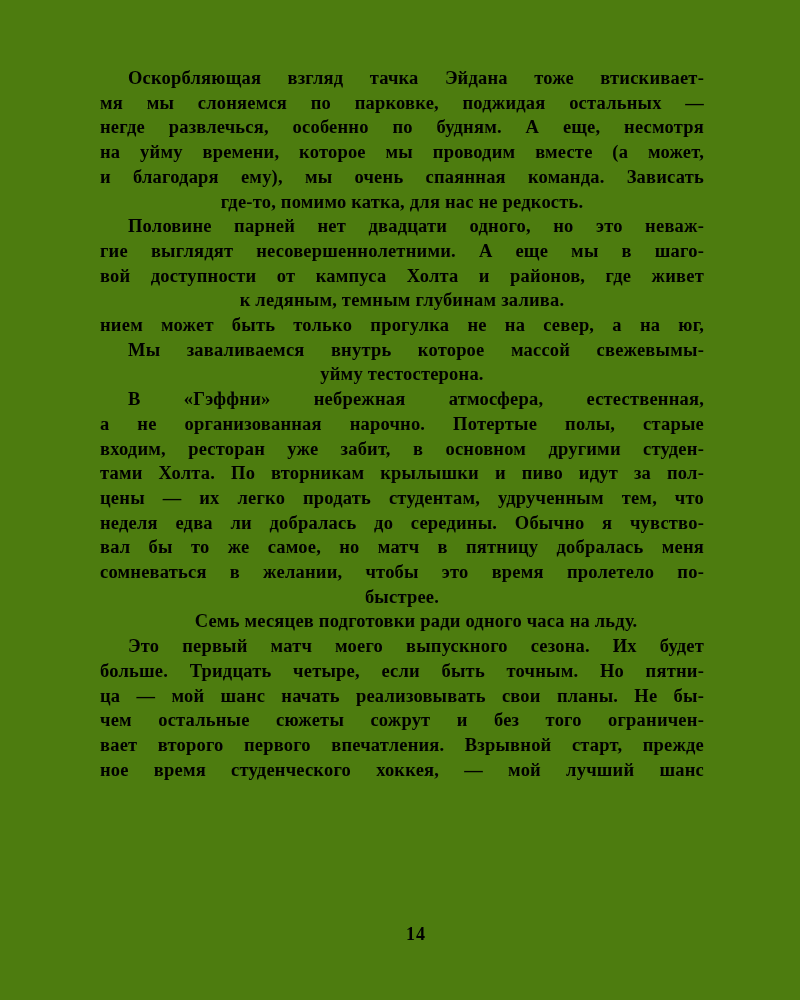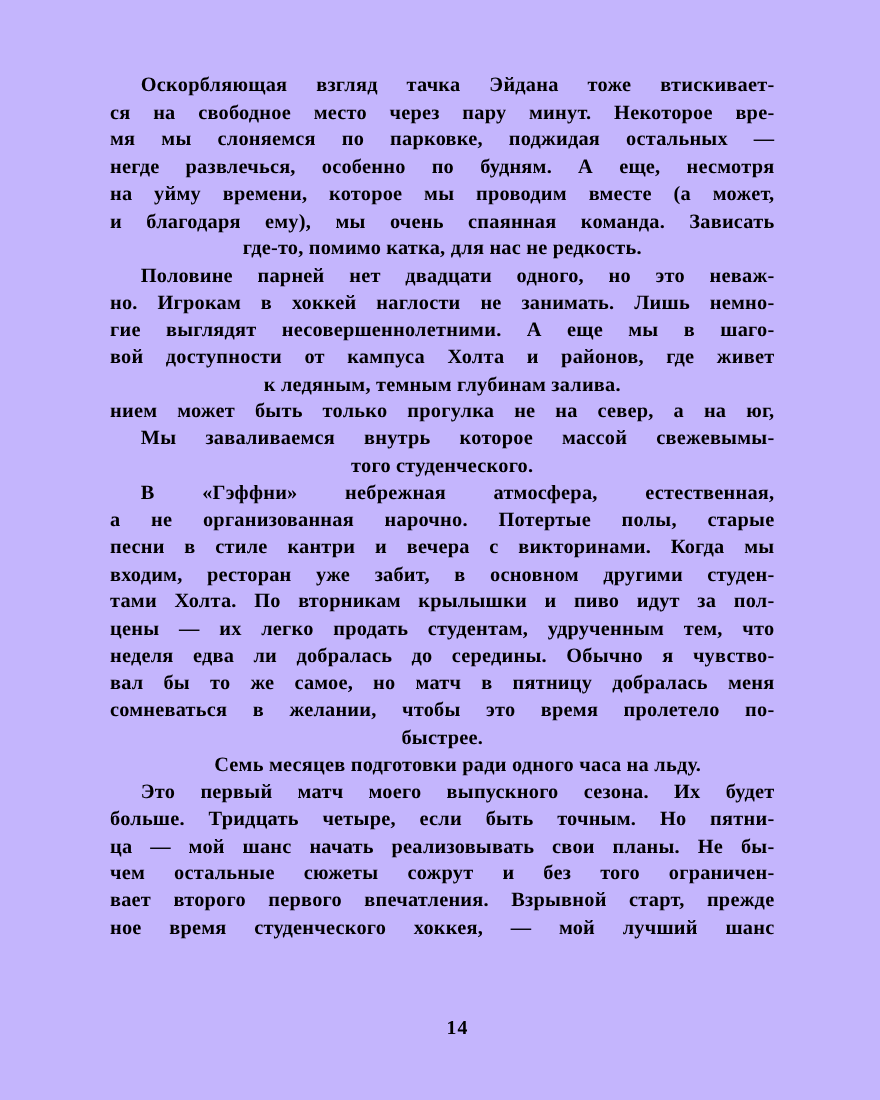--- a/index.html
+++ b/index.html
@@ -4,21 +4,21 @@
 <style>
   html, body {
     margin: 0;
     padding: 0;
     background: #ffffff;
   }
   .page {
     position: relative;
     width: 800px;
     height: 1000px;
-    background: #c4b5fd;
+    background: #4d7c0f;
     color: #000000;
     font-family: "Liberation Serif", "DejaVu Serif", serif;
     overflow: hidden;
   }
   .text-block {
     position: absolute;
     left: 100px;
     top: 66px;
     width: 604px;
   }
@@ -48,37 +48,34 @@
     font-weight: bold;
     letter-spacing: 1px;
   }
 </style>
 </head>
 <body>
 
 <div class="page">
   <div class="text-block" id="text-block">
       <div class="line indent fill">Оскорбляющая взгляд тачка Эйдана тоже втискивает-</div>
-      <div class="line fill">ся на свободное место через пару минут. Некоторое вре-</div>
       <div class="line fill">мя мы слоняемся по парковке, поджидая остальных —</div>
       <div class="line fill">негде развлечься, особенно по будням. А еще, несмотря</div>
       <div class="line fill">на уйму времени, которое мы проводим вместе (а может,</div>
       <div class="line fill">и благодаря ему), мы очень спаянная команда. Зависать</div>
       <div class="line">где-то, помимо катка, для нас не редкость.</div>
       <div class="line indent fill">Половине парней нет двадцати одного, но это неваж-</div>
-      <div class="line fill">но. Игрокам в хоккей наглости не занимать. Лишь немно-</div>
       <div class="line fill">гие выглядят несовершеннолетними. А еще мы в шаго-</div>
       <div class="line fill">вой доступности от кампуса Холта и районов, где живет</div>
       <div class="line">к ледяным, темным глубинам залива.</div>
       <div class="line fill">нием может быть только прогулка не на север, а на юг,</div>
       <div class="line indent fill">Мы заваливаемся внутрь которое массой свежевымы-</div>
-      <div class="line">того студенческого.</div>
+      <div class="line">уйму тестостерона.</div>
       <div class="line indent fill">В «Гэффни» небрежная атмосфера, естественная,</div>
       <div class="line fill">а не организованная нарочно. Потертые полы, старые</div>
-      <div class="line fill">песни в стиле кантри и вечера с викторинами. Когда мы</div>
       <div class="line fill">входим, ресторан уже забит, в основном другими студен-</div>
       <div class="line fill">тами Холта. По вторникам крылышки и пиво идут за пол-</div>
       <div class="line fill">цены — их легко продать студентам, удрученным тем, что</div>
       <div class="line fill">неделя едва ли добралась до середины. Обычно я чувство-</div>
       <div class="line fill">вал бы то же самое, но матч в пятницу добралась меня</div>
       <div class="line fill">сомневаться в желании, чтобы это время пролетело по-</div>
       <div class="line">быстрее.</div>
       <div class="line indent">Семь месяцев подготовки ради одного часа на льду.</div>
       <div class="line indent fill">Это первый матч моего выпускного сезона. Их будет</div>
       <div class="line fill">больше. Тридцать четыре, если быть точным. Но пятни-</div>

